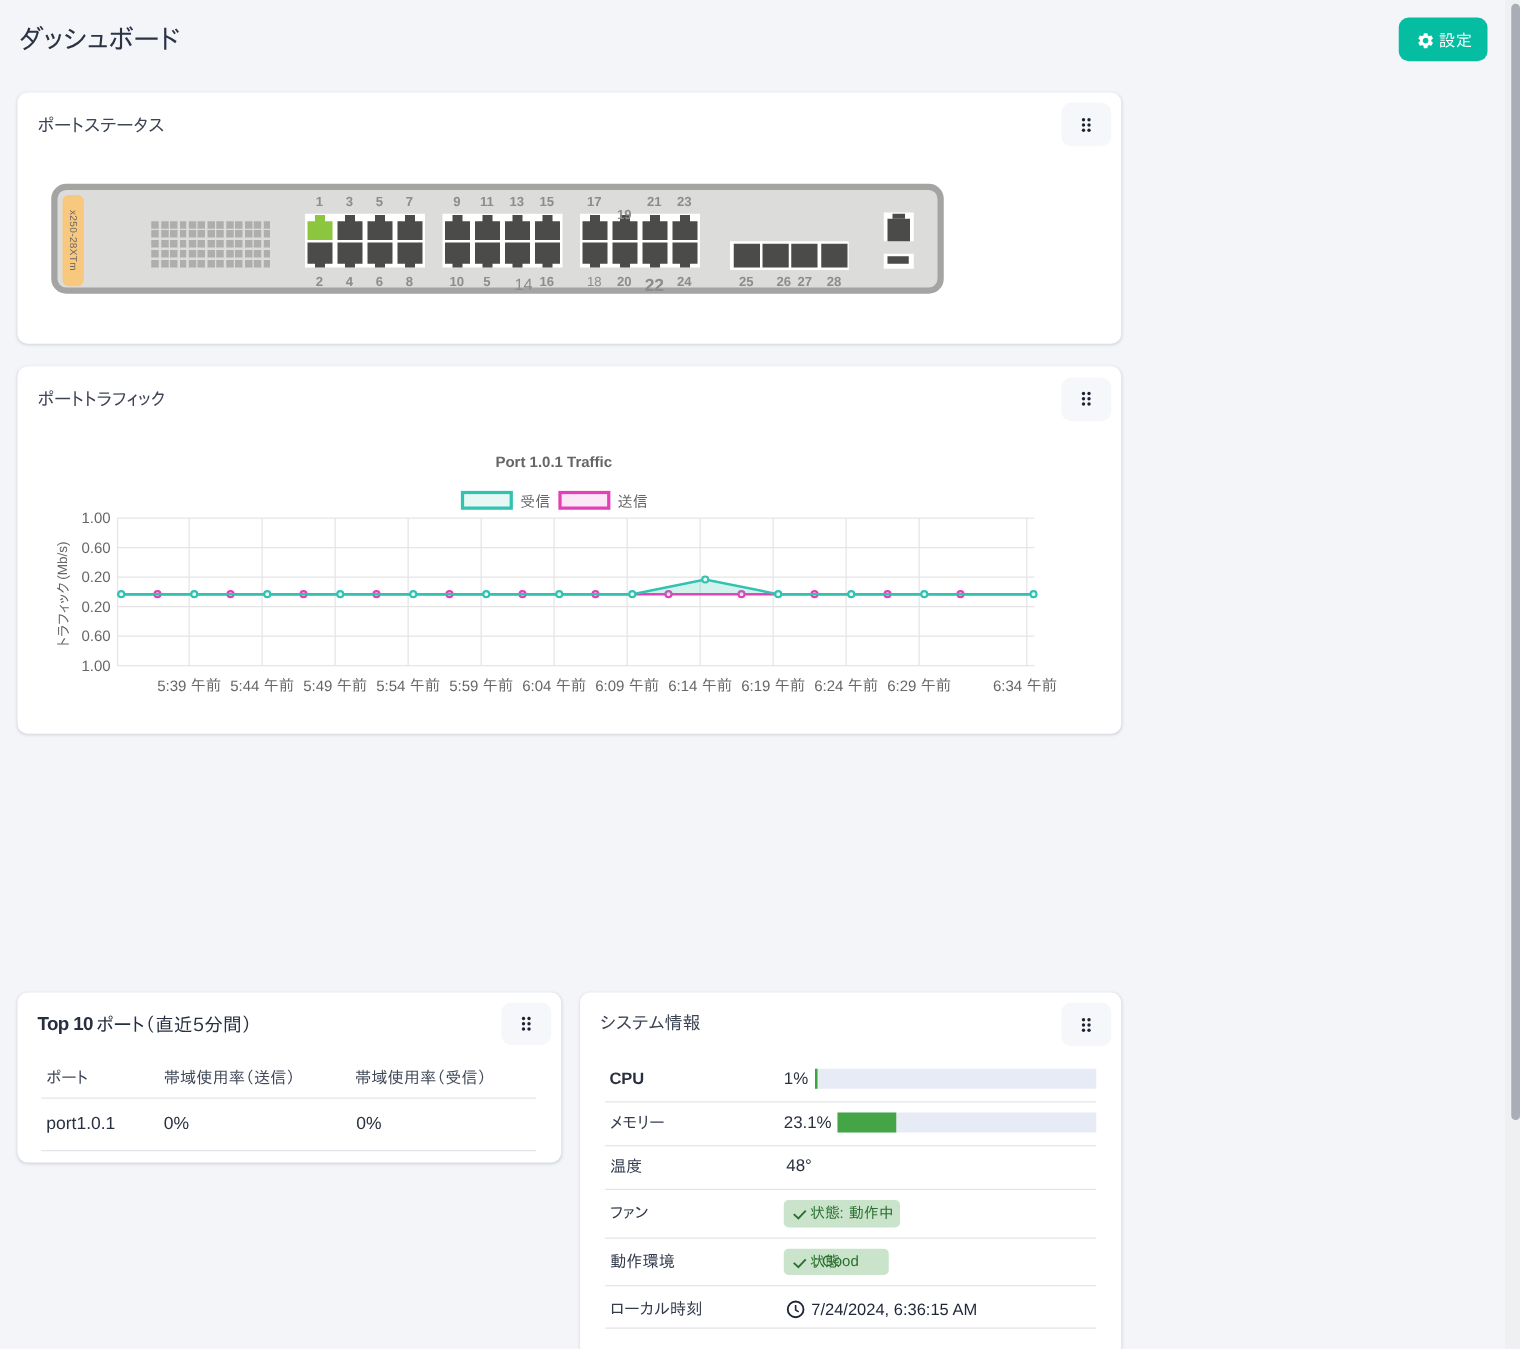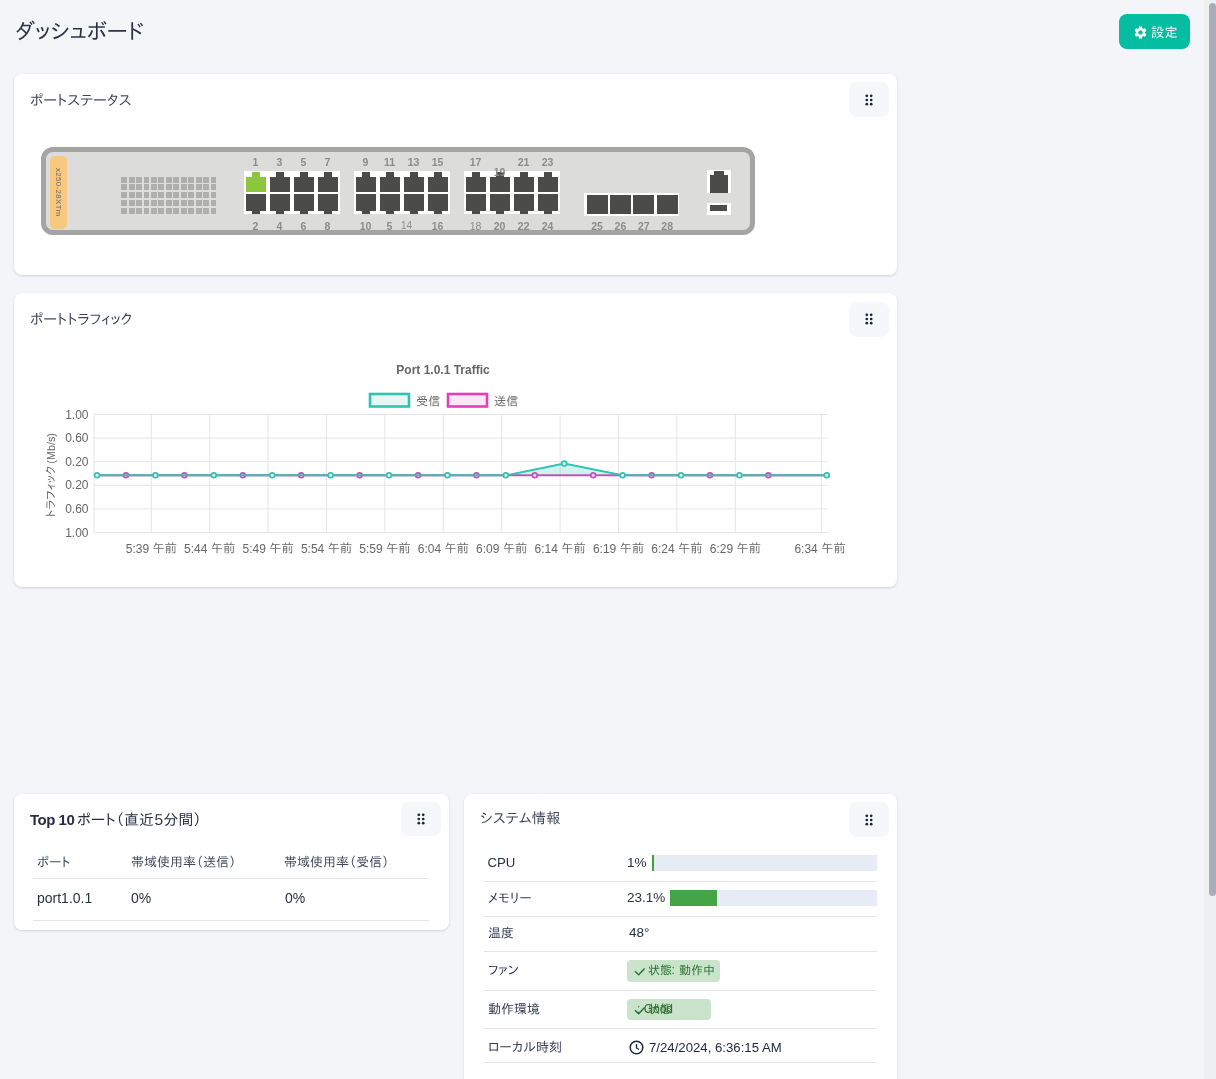--- a/index.html
+++ b/index.html
@@ -132,21 +132,21 @@
 <div style="position:absolute;left:380px;top:176.5px;width:20px;height:15.0px;background:#4b4b49"></div>
 <div style="position:absolute;left:380px;top:194.3px;width:20px;height:16.6px;background:#4b4b49"></div>
 <div style="position:absolute;left:386px;top:209.4px;width:7.8px;height:5.1px;background:#4b4b49"></div>
 <div style="position:absolute;left:0px;top:156.61px;font-size:10.5px;line-height:1;color:#8c8c8a;font-weight:bold;white-space:nowrap;left:377px;width:25px;text-align:center">11</div>
 <div style="position:absolute;left:0px;top:220.61px;font-size:10.5px;line-height:1;color:#8c8c8a;font-weight:bold;white-space:nowrap;left:377px;width:25px;text-align:center">5</div>
 <div style="position:absolute;left:410px;top:171.9px;width:7.8px;height:6.6px;background:#4b4b49"></div>
 <div style="position:absolute;left:404px;top:176.5px;width:20px;height:15.0px;background:#4b4b49"></div>
 <div style="position:absolute;left:404px;top:194.3px;width:20px;height:16.6px;background:#4b4b49"></div>
 <div style="position:absolute;left:410px;top:209.4px;width:7.8px;height:5.1px;background:#4b4b49"></div>
 <div style="position:absolute;left:0px;top:156.61px;font-size:10.5px;line-height:1;color:#8c8c8a;font-weight:bold;white-space:nowrap;left:401px;width:25px;text-align:center">13</div>
-<div style="position:absolute;left:0px;top:220.61px;font-size:10px;line-height:1;color:#8c8c8a;font-weight:normal;white-space:nowrap;left:401px;width:25px;text-align:left">14</div>
+<div style="position:absolute;left:0px;top:220.61px;font-size:13px;line-height:1;color:#8c8c8a;font-weight:normal;white-space:nowrap;left:401px;width:25px;text-align:right">14</div>
 <div style="position:absolute;left:434px;top:171.9px;width:7.8px;height:6.6px;background:#4b4b49"></div>
 <div style="position:absolute;left:428px;top:176.5px;width:20px;height:15.0px;background:#4b4b49"></div>
 <div style="position:absolute;left:428px;top:194.3px;width:20px;height:16.6px;background:#4b4b49"></div>
 <div style="position:absolute;left:434px;top:209.4px;width:7.8px;height:5.1px;background:#4b4b49"></div>
 <div style="position:absolute;left:0px;top:156.61px;font-size:10.5px;line-height:1;color:#8c8c8a;font-weight:bold;white-space:nowrap;left:425px;width:25px;text-align:center">15</div>
 <div style="position:absolute;left:0px;top:220.61px;font-size:10.5px;line-height:1;color:#8c8c8a;font-weight:bold;white-space:nowrap;left:425px;width:25px;text-align:center">16</div>
 <div style="position:absolute;left:464px;top:170.8px;width:96px;height:43.7px;background:#fff"></div>
 <div style="position:absolute;left:472px;top:171.9px;width:7.8px;height:6.6px;background:#4b4b49"></div>
 <div style="position:absolute;left:466px;top:176.5px;width:20px;height:15.0px;background:#4b4b49"></div>
 <div style="position:absolute;left:466px;top:194.3px;width:20px;height:16.6px;background:#4b4b49"></div>
@@ -157,32 +157,32 @@
 <div style="position:absolute;left:490px;top:176.5px;width:20px;height:15.0px;background:#4b4b49"></div>
 <div style="position:absolute;left:490px;top:194.3px;width:20px;height:16.6px;background:#4b4b49"></div>
 <div style="position:absolute;left:496px;top:209.4px;width:7.8px;height:5.1px;background:#4b4b49"></div>
 <div style="position:absolute;left:0px;top:167px;font-size:10.5px;line-height:1;color:#8c8c8a;font-weight:bold;white-space:nowrap;left:487px;width:25px;text-align:center">19</div>
 <div style="position:absolute;left:0px;top:220.61px;font-size:10.5px;line-height:1;color:#8c8c8a;font-weight:bold;white-space:nowrap;left:487px;width:25px;text-align:center">20</div>
 <div style="position:absolute;left:520px;top:171.9px;width:7.8px;height:6.6px;background:#4b4b49"></div>
 <div style="position:absolute;left:514px;top:176.5px;width:20px;height:15.0px;background:#4b4b49"></div>
 <div style="position:absolute;left:514px;top:194.3px;width:20px;height:16.6px;background:#4b4b49"></div>
 <div style="position:absolute;left:520px;top:209.4px;width:7.8px;height:5.1px;background:#4b4b49"></div>
 <div style="position:absolute;left:0px;top:156.61px;font-size:10.5px;line-height:1;color:#8c8c8a;font-weight:bold;white-space:nowrap;left:511px;width:25px;text-align:center">21</div>
-<div style="position:absolute;left:0px;top:220.61px;font-size:11px;line-height:1;color:#8c8c8a;font-weight:bold;white-space:nowrap;left:511px;width:25px;text-align:center">22</div>
+<div style="position:absolute;left:0px;top:220.61px;font-size:14px;line-height:1;color:#8c8c8a;font-weight:bold;white-space:nowrap;left:511px;width:25px;text-align:center">22</div>
 <div style="position:absolute;left:544px;top:171.9px;width:7.8px;height:6.6px;background:#4b4b49"></div>
 <div style="position:absolute;left:538px;top:176.5px;width:20px;height:15.0px;background:#4b4b49"></div>
 <div style="position:absolute;left:538px;top:194.3px;width:20px;height:16.6px;background:#4b4b49"></div>
 <div style="position:absolute;left:544px;top:209.4px;width:7.8px;height:5.1px;background:#4b4b49"></div>
 <div style="position:absolute;left:0px;top:156.61px;font-size:10.5px;line-height:1;color:#8c8c8a;font-weight:bold;white-space:nowrap;left:535px;width:25px;text-align:center">23</div>
 <div style="position:absolute;left:0px;top:220.61px;font-size:10.5px;line-height:1;color:#8c8c8a;font-weight:bold;white-space:nowrap;left:535px;width:25px;text-align:center">24</div>
 <div style="position:absolute;left:583.5px;top:192.5px;width:95.5px;height:23.5px;background:#fff"></div>
 <div style="position:absolute;left:586.5px;top:194.8px;width:21px;height:19.6px;background:#4b4b49"></div>
 <div style="position:absolute;left:0px;top:220.61px;font-size:10.5px;line-height:1;color:#8c8c8a;font-weight:bold;white-space:nowrap;left:584.5px;width:25px;text-align:center">25</div>
 <div style="position:absolute;left:609.9px;top:194.8px;width:21px;height:19.6px;background:#4b4b49"></div>
-<div style="position:absolute;left:0px;top:220.61px;font-size:10.5px;line-height:1;color:#8c8c8a;font-weight:bold;white-space:nowrap;left:607.9px;width:25px;text-align:center">26</div>
+<div style="position:absolute;left:0px;top:220.61px;font-size:10.5px;line-height:1;color:#8c8c8a;font-weight:bold;white-space:nowrap;left:607.9px;width:25px;text-align:right">26</div>
 <div style="position:absolute;left:633.3px;top:194.8px;width:21px;height:19.6px;background:#4b4b49"></div>
 <div style="position:absolute;left:0px;top:220.61px;font-size:10.5px;line-height:1;color:#8c8c8a;font-weight:bold;white-space:nowrap;left:631.3px;width:25px;text-align:center">27</div>
 <div style="position:absolute;left:656.7px;top:194.8px;width:21px;height:19.6px;background:#4b4b49"></div>
 <div style="position:absolute;left:0px;top:220.61px;font-size:10.5px;line-height:1;color:#8c8c8a;font-weight:bold;white-space:nowrap;left:654.7px;width:25px;text-align:center">28</div>
 <div style="position:absolute;left:706.5px;top:169.5px;width:24px;height:23.5px;background:#fff"></div>
 <div style="position:absolute;left:713.9px;top:170.5px;width:10.4px;height:4.5px;background:#4b4b49"></div>
 <div style="position:absolute;left:710.4px;top:175px;width:17.4px;height:17.8px;background:#4b4b49"></div>
 <div style="position:absolute;left:706.5px;top:202.5px;width:24px;height:12px;background:#fff"></div>
 <div style="position:absolute;left:709.5px;top:204.6px;width:17.7px;height:6.8px;background:#4b4b49"></div>
 <div class="card" style="left:14px;top:293px;width:883px;height:294px"></div>
@@ -333,21 +333,21 @@
     <circle cx="9.2" cy="9" r="1.35" fill="#1c2433"></circle>
     <circle cx="4.8" cy="13.2" r="1.35" fill="#1c2433"></circle>
     <circle cx="9.2" cy="13.2" r="1.35" fill="#1c2433"></circle>
   </svg>
 <div style="position:absolute;left:483.5px;top:880.5px;width:393.5px;height:0px;border-top:1px solid #e2e5ea"></div>
 <div style="position:absolute;left:483.5px;top:915.5px;width:393.5px;height:0px;border-top:1px solid #e2e5ea"></div>
 <div style="position:absolute;left:483.5px;top:951px;width:393.5px;height:0px;border-top:1px solid #e2e5ea"></div>
 <div style="position:absolute;left:483.5px;top:989.5px;width:393.5px;height:0px;border-top:1px solid #e2e5ea"></div>
 <div style="position:absolute;left:483.5px;top:1028px;width:393.5px;height:0px;border-top:1px solid #e2e5ea"></div>
 <div style="position:absolute;left:483.5px;top:1061.5px;width:393.5px;height:0px;border-top:1px solid #e2e5ea"></div>
-<div style="position:absolute;left:487.5px;top:856.33px;font-size:13.2px;line-height:1;color:#29303f;font-weight:normal;white-space:nowrap;">CPU</div>
+<div style="position:absolute;left:487.5px;top:856.33px;font-size:13.2px;line-height:1;color:#29303f;font-weight:bold;white-space:nowrap;">CPU</div>
 <div style="position:absolute;left:627px;top:856.07px;font-size:13.5px;line-height:1;color:#29303f;font-weight:normal;white-space:nowrap;">1%</div>
 <div style="position:absolute;left:652px;top:855px;width:225px;height:15.8px;background:#e7ebf5"></div>
 <div style="position:absolute;left:652px;top:855px;width:2px;height:15.8px;background:#3aa53e"></div>
 <svg style="position:absolute;left:486.5px;top:886.9px;" width="46.7" height="18.8" viewBox="0 0 46.7 18.8">
     <path fill="#333b4d" style="stroke-linejoin:round" transform="translate(1,15.6) scale(0.006348,-0.006348)" d="M490 1165Q694 1043 912 879Q1087 1177 1207 1542L1368 1475Q1228 1083 1039 776Q1189 650 1413 438L1291 311Q1127 486 949 639Q644 208 240 -55L113 66Q502 298 801 709Q810 718 826 745Q623 910 381 1044Z M1844 1411H3101V1264H2431V895H3261V745H2431V311Q2431 214 2501 192Q2559 174 2738 174Q2913 174 3140 192V31Q2953 16 2781 16Q2422 16 2335 80Q2267 129 2267 264V745H1692V895H2267V1264H1844Z M3711 1532H3885V608H3711ZM4481 1571H4655V881Q4655 500 4502 254Q4366 38 4061 -113L3940 25Q4241 158 4360 350Q4481 546 4481 873Z M5083 860H6754V696H5083Z"></path>
   </svg>
 <div style="position:absolute;left:627px;top:891.07px;font-size:13.5px;line-height:1;color:#29303f;font-weight:normal;white-space:nowrap;">23.1%</div>
 <div style="position:absolute;left:670px;top:890px;width:207px;height:15.8px;background:#e7ebf5"></div>
 <div style="position:absolute;left:670px;top:890px;width:47px;height:15.8px;background:#43a546"></div>
 <svg style="position:absolute;left:486.5px;top:921.9px;" width="29.0" height="18.8" viewBox="0 0 29.0 18.8">
@@ -371,21 +371,21 @@
 <svg style="position:absolute;left:486.5px;top:998.4px;" width="55.0" height="18.8" viewBox="0 0 55.0 18.8">
     <path fill="#333b4d" style="stroke-linejoin:round" transform="translate(1,15.6) scale(0.006348,-0.006348)" d="M578 1096V1214H120V1327H578V1458Q401 1440 203 1429L162 1542Q640 1569 989 1651L1082 1534Q898 1497 711 1474V1327H1133V1214H711V1096H1082V502H711V377H1105V264H711V123Q939 147 1135 182V74Q822 7 134 -66L95 63Q254 76 412 92L578 108V264H187V377H578V502H218V1096ZM582 992H345V854H582ZM707 992V854H955V992ZM582 752H345V606H582ZM707 752V606H955V752ZM1539 1110Q1535 666 1481 428Q1401 80 1143 -147L1036 -45Q1272 153 1352 496Q1401 708 1401 1092H1139V1225H1404V1667H1541V1241H1899Q1899 301 1845 41Q1815 -111 1647 -111Q1548 -111 1440 -94L1416 63Q1535 32 1622 32Q1695 32 1710 118Q1755 338 1762 1024V1110Z M3203 1227H3082Q2966 903 2783 652L2676 762Q2943 1124 3057 1688L3205 1659Q3170 1490 3129 1362H3963V1227H3353V930H3865V795H3353V500H3896V367H3353V-143H3203ZM2603 1192V-143H2456V895L2448 879Q2363 731 2255 592L2167 715Q2467 1115 2607 1665L2758 1627Q2697 1410 2603 1192Z M5732 209Q5889 111 6039 49L5945 -80Q5632 87 5433 299V-143H5296V272Q5040 61 4770 -55L4678 55Q5045 203 5319 452H4909V854H5863V462L5972 397Q5848 285 5732 209ZM5640 276Q5744 359 5828 452H5478L5462 434Q5526 364 5640 276ZM5042 741V561H5726V741ZM4561 1403V963H4755V836H4561V361Q4567 362 4578 366Q4591 370 4596 371Q4693 400 4805 441L4813 320Q4593 233 4225 121L4180 258Q4340 297 4428 322V836H4223V963H4428V1403H4200V1532H4776V1403ZM5898 1624V1181H4866V1624ZM4997 1513V1290H5171V1513ZM5769 1290V1513H5591V1290ZM5294 1513V1290H5468V1513ZM4766 1071H6021V954H4766Z M7618 369V82Q7618 34 7643 24Q7662 16 7748 16Q7905 16 7924 69Q7935 106 7938 254L8077 213Q8074 -13 8026 -64Q7972 -121 7737 -121Q7593 -121 7544 -103Q7479 -74 7479 25V369H7311Q7302 126 7194 12Q7067 -118 6758 -158L6684 -29Q6994 -1 7092 109Q7162 189 7171 369H6957V940H7891V369ZM7098 831V709H7752V831ZM7098 605V478H7752V605ZM6486 1194V1647H6623V1194H6793V1057H6623V396L6631 398Q6737 435 6842 477L6852 348Q6591 225 6287 129L6232 277Q6327 298 6471 344Q6474 345 6480 346Q6483 347 6486 348V1057H6263V1194ZM7485 1491H7983V1380H7763Q7731 1284 7677 1180H8075V1063H6838V1180H7155Q7120 1290 7075 1380H6891V1491H7342V1700H7485ZM7223 1380Q7265 1293 7297 1180H7538Q7583 1280 7616 1380Z"></path>
   </svg>
 <div style="position:absolute;left:627px;top:998.5px;width:84px;height:21.5px;background:#c9e4ca;border-radius:4px"></div>
 <svg style="position:absolute;left:633.5px;top:1004.5px" width="12" height="11" viewBox="0 0 12 11">
     <polyline points="1,5.3 4.7,8.8 10.6,2.5" fill="none" stroke="#2c6e31" stroke-width="1.5"></polyline>
   </svg>
 <svg style="position:absolute;left:646.5px;top:998.6px;" width="27.0" height="17.4" viewBox="0 0 27.0 17.4">
     <path fill="#2b6f30" style="stroke-linejoin:round" transform="translate(1,14.4) scale(0.005859,-0.005859)" d="M1370 981Q1484 374 1948 39L1831 -106Q1430 246 1301 786Q1233 208 784 -158L680 -35Q1136 301 1194 981H717V1114H1201V1647H1346V1114H1916V981ZM509 512Q366 397 169 275L99 430Q280 510 509 658V1655H654V-143H509ZM322 823Q253 1083 142 1290L267 1358Q382 1140 455 899ZM1657 1194Q1583 1364 1469 1509L1585 1585Q1691 1457 1786 1286Z M2325 1389Q2438 1555 2507 1720L2655 1686Q2559 1517 2470 1391Q2642 1394 2878 1409Q2815 1480 2749 1546L2855 1616Q3003 1480 3128 1317L3015 1233Q2992 1264 2951 1317Q2694 1278 2206 1260L2163 1386Q2313 1386 2325 1389ZM2994 1188V608Q2994 519 2957 492Q2925 469 2845 469Q2756 469 2650 479L2630 602Q2731 584 2808 584Q2861 584 2861 639V719H2419V444H2286V1188ZM2419 1094V1001H2861V1094ZM2419 907V811H2861V907ZM3306 866Q3553 899 3753 980L3863 872Q3589 787 3306 751V667Q3306 611 3349 601Q3397 591 3535 591Q3777 591 3798 636Q3813 670 3816 761L3951 729Q3951 710 3949 704Q3943 565 3910 523Q3863 464 3540 464Q3269 464 3218 497Q3171 532 3171 618V1044H3306ZM3306 1497Q3562 1543 3740 1618L3853 1507Q3599 1423 3306 1380V1313Q3306 1256 3341 1243Q3378 1233 3507 1233Q3763 1233 3787 1264Q3814 1293 3814 1407L3947 1376Q3938 1176 3886 1145Q3826 1110 3517 1110Q3296 1110 3238 1133Q3171 1160 3171 1256V1700H3306ZM2175 -8Q2332 143 2413 362L2548 317Q2460 58 2298 -113ZM2677 399H2827V115Q2827 47 2868 34Q2906 20 3085 20Q3379 20 3411 61Q3437 94 3437 233L3581 190Q3578 -14 3517 -66Q3459 -115 3052 -115Q2812 -115 2753 -90Q2677 -57 2677 43ZM3873 -72Q3721 166 3545 336L3662 408Q3833 252 4002 18ZM3173 121Q3051 281 2933 383L3042 471Q3183 349 3291 217Z"></path>
   </svg>
-<div style="position:absolute;left:637px;top:1002.84px;font-size:12px;line-height:1;color:#2b6f30;font-weight:normal;white-space:nowrap;">: Good</div>
+<div style="position:absolute;left:651px;top:1002.84px;font-size:12px;line-height:1;color:#2b6f30;font-weight:normal;white-space:nowrap;">: Good</div>
 <svg style="position:absolute;left:486.5px;top:1035.9px;" width="77.0" height="18.8" viewBox="0 0 77.0 18.8">
     <path fill="#333b4d" style="stroke-linejoin:round" transform="translate(1,15.6) scale(0.006348,-0.006348)" d="M244 1362H1557V51H1389V178H412V51H244ZM412 1206V336H1389V1206Z M1929 860H3600V696H1929Z M4499 1593H4663V1182H5304V1117V1096Q5304 427 5230 160Q5178 -27 4999 -27Q4836 -27 4663 55L4657 234Q4859 141 4968 141Q5059 141 5081 244Q5131 473 5140 1035H4651Q4592 290 3995 -43L3870 84Q4430 363 4489 1027H3917V1174H4499Z M5642 106Q5949 318 6023 647Q6068 848 6068 1407H6234V1329V1317Q6234 723 6148 477Q6047 188 5767 -12ZM6529 1493H6697V246Q7089 476 7344 874L7448 729Q7153 309 6654 20L6529 115Z M8302 1513V180H7856V18H7723V1513ZM7856 1386V922H8167V1386ZM7856 799V305H8167V799ZM8817 1399V1700H8958V1399H9404V1274H8958V1022H9501V897H9222V655H9464V528H9226V10Q9226 -143 9058 -143Q8963 -143 8801 -125L8768 25Q8924 0 9026 0Q9085 0 9085 55V528H8382V655H9081V897H8368V1022H8817V1274H8425V1399ZM8731 123Q8623 304 8503 424L8610 504Q8747 367 8845 211Z M10325 1249Q10239 1075 10096 893Q10182 810 10249 737Q10396 890 10528 1108L10651 1034Q10291 499 9825 260L9739 372Q9967 476 10151 641Q9981 830 9805 956L9891 1061L9995 981Q10097 1115 10165 1249H9723V1380H10194V1700H10335V1380H10813V1249ZM10422 272Q10166 20 9811 -137L9711 -16Q10293 215 10643 788L10764 709Q10646 522 10514 371Q10703 215 10821 61L10702 -45Q10608 89 10422 272ZM10938 1464H11079V322H10938ZM11325 1632H11464V47Q11464 -48 11429 -86Q11390 -125 11259 -125Q11105 -125 10995 -111L10969 43Q11127 20 11249 20Q11325 20 11325 104Z"></path>
   </svg>
 <svg style="position:absolute;left:629px;top:1040px" width="15" height="15" viewBox="0 0 15 15">
     <circle cx="7.5" cy="7.5" r="6.3" fill="none" stroke="#1f2737" stroke-width="1.5"></circle>
     <polyline points="7.5,4 7.5,8 10,9.5" fill="none" stroke="#1f2737" stroke-width="1.3"></polyline>
   </svg>
 <div style="position:absolute;left:649px;top:1040.83px;font-size:13.2px;line-height:1;color:#1f2737;font-weight:normal;white-space:nowrap;">7/24/2024, 6:36:15 AM</div>
 <div style="position:absolute;left:1204px;top:0px;width:12px;height:1079px;background:#eef0f2"></div>
 <div style="position:absolute;left:1208.5px;top:3px;width:7px;height:893px;background:#a9aeb6;border-radius:3.5px"></div>

